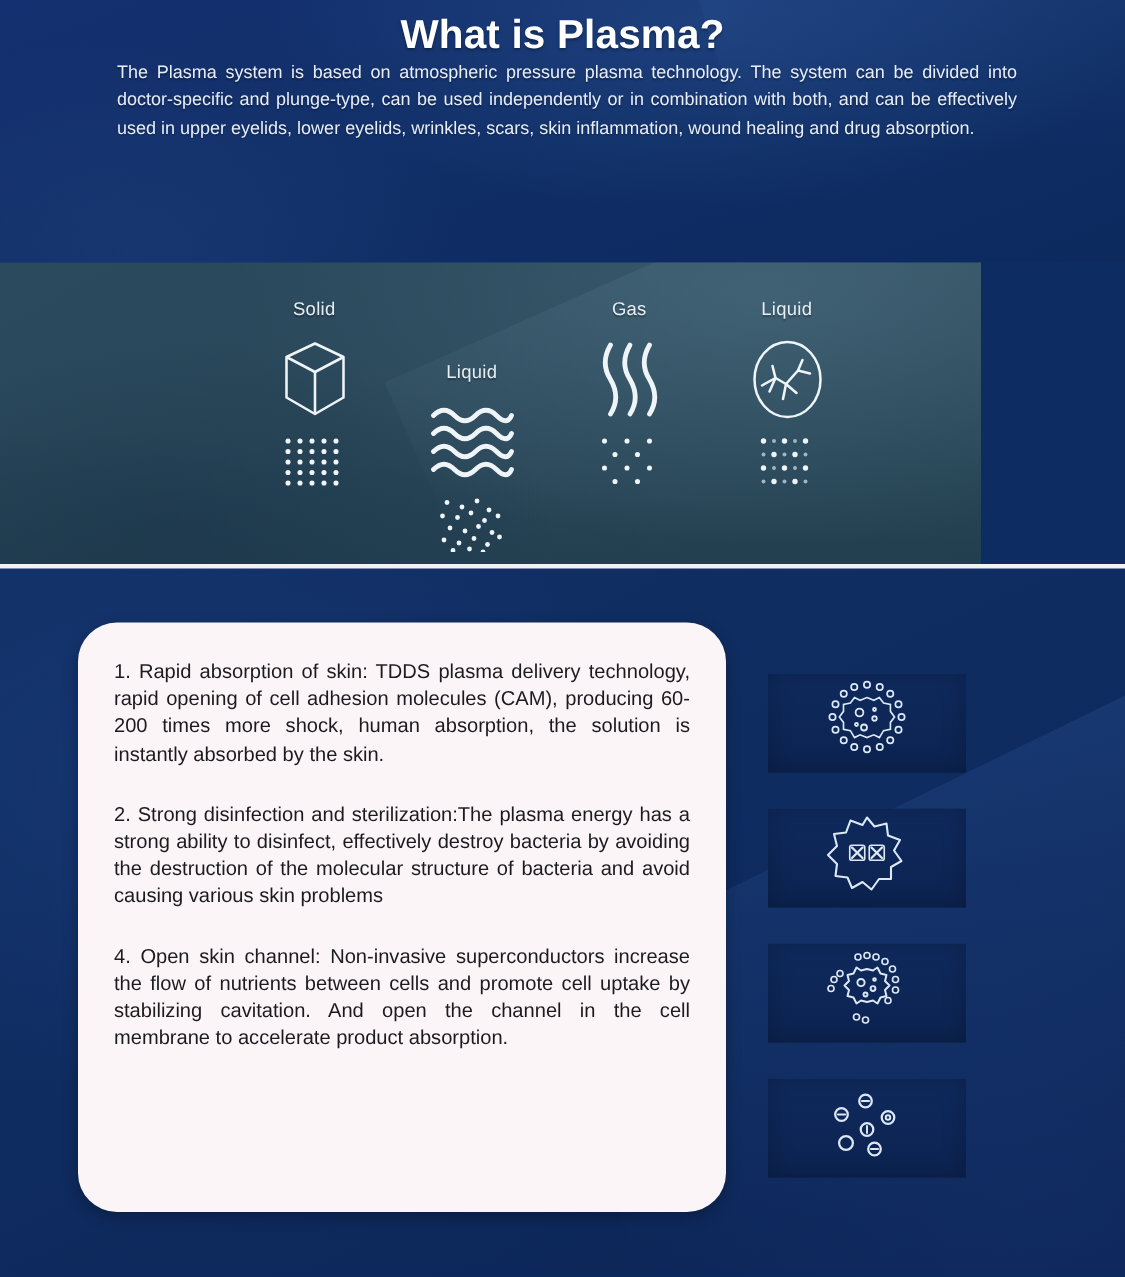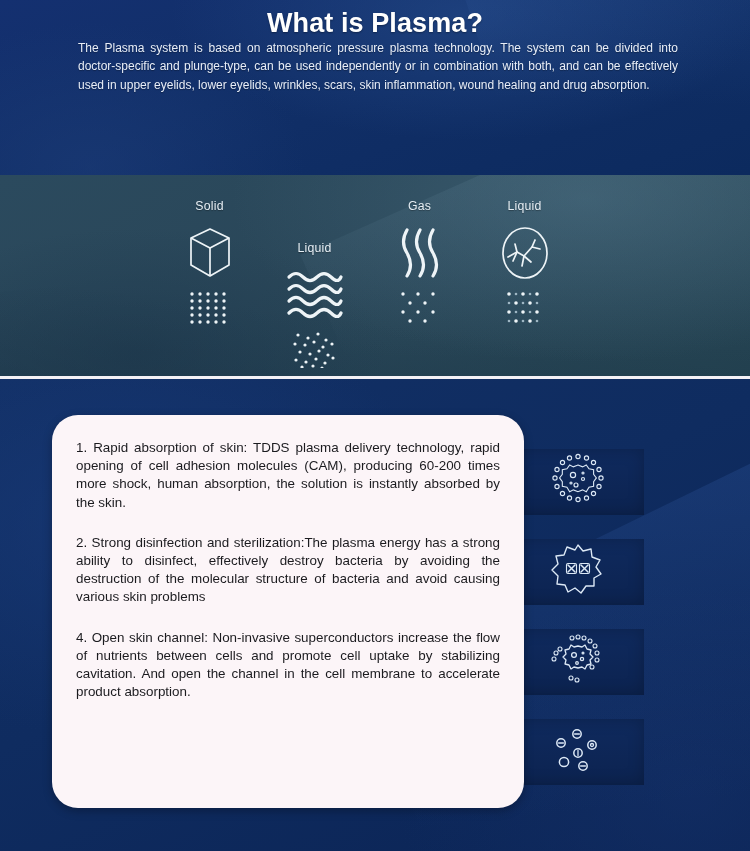--- a/index.html
+++ b/index.html
@@ -59,21 +59,21 @@
     line-height: 18.3px;
     text-align: justify;
     text-shadow: 0 1px 1px rgba(0,0,0,0.30);
     z-index: 2;
   }
 
   
   .states-band {
     position: absolute;
     left: 0; top: 175px;
-    width: 750px;
+    width: 654px;
     height: 203px;
     background:
       radial-gradient(ellipse 520px 240px at 78% 12%, rgba(70,106,126,0.55), rgba(70,106,126,0) 68%),
       radial-gradient(ellipse 360px 180px at 18% 88%, rgba(26,52,74,0.55), rgba(26,52,74,0) 70%),
       linear-gradient(150deg, #2b4a5e 0%, #2a4759 42%, #22404f 100%);
     overflow: hidden;
   }
   .states-band::before{
     content:"";
     position:absolute;
@@ -152,21 +152,21 @@
     width:460px; height:420px;
     background: linear-gradient(200deg, rgba(46,86,158,0.30), rgba(46,86,158,0) 60%);
     transform: rotate(-26deg);
     pointer-events:none;
   }
 
   .text-panel {
     position: absolute;
     left: 52px;
     top: 36px;
-    width: 472px;
+    width: 432px;
     height: 393px;
     background: #fcf5f8;
     border-radius: 26px;
     box-shadow: 0 3px 10px rgba(0,0,0,0.28);
     box-sizing: border-box;
     padding: 24px 24px 10px 24px;
     z-index: 4;
   }
   .para {
     color: #1b1b1f;

